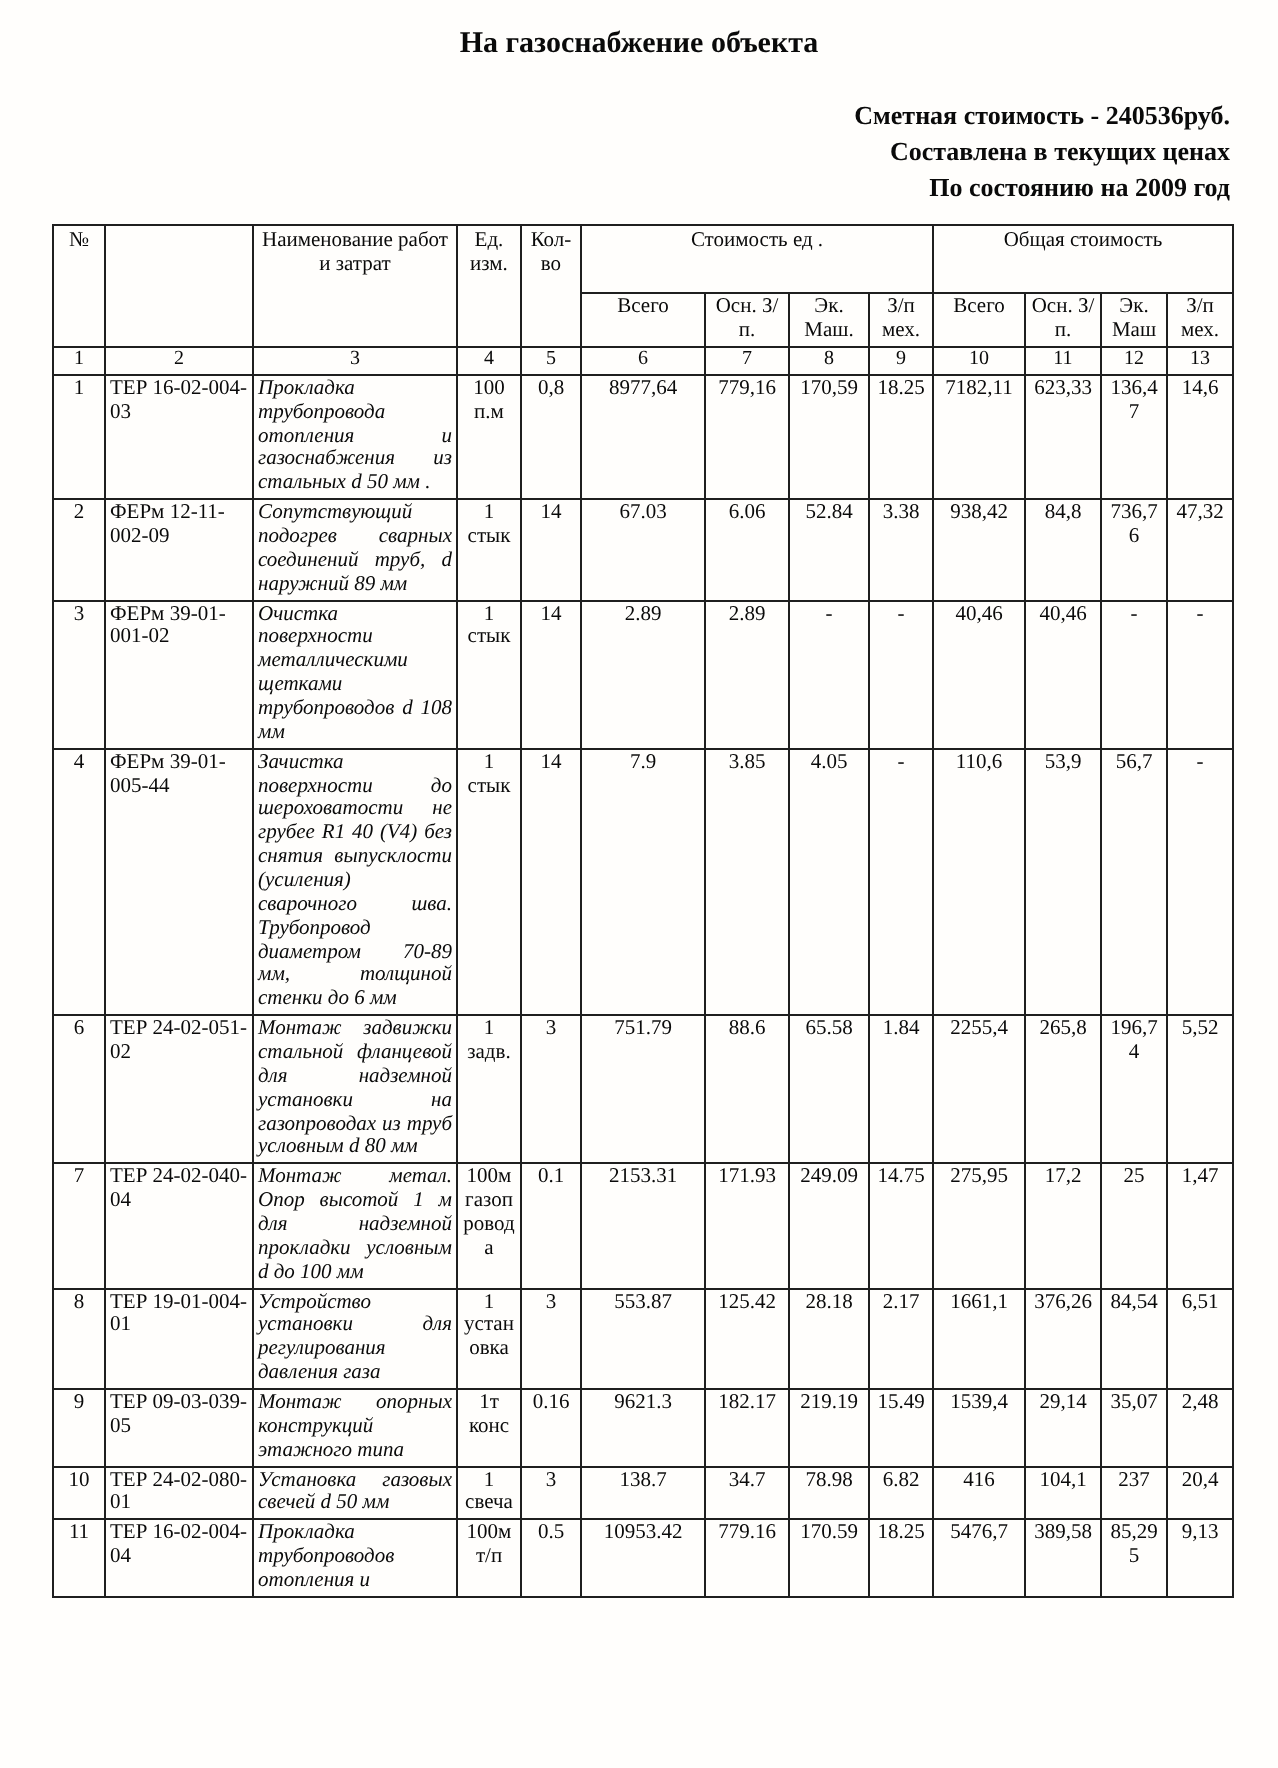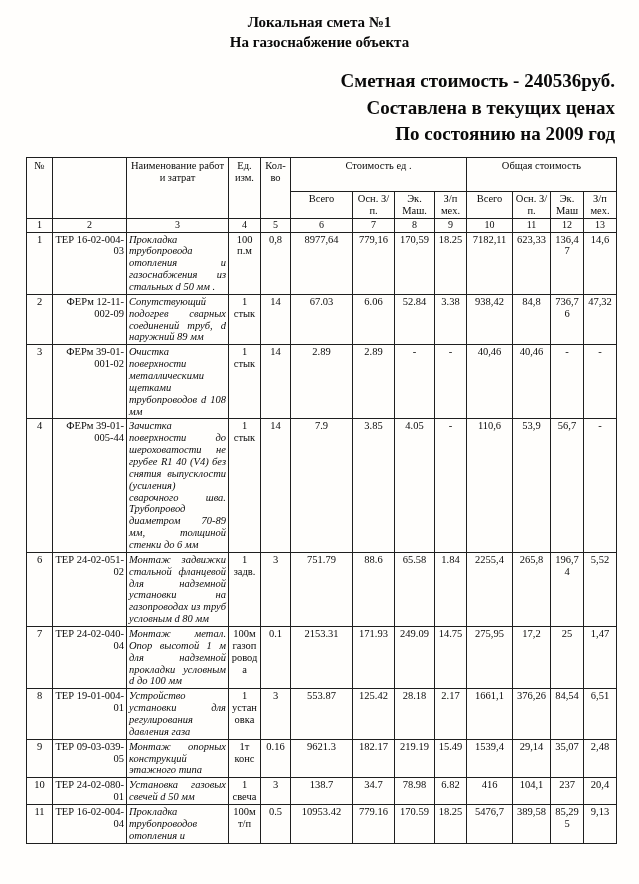--- a/index.html
+++ b/index.html
@@ -18,21 +18,21 @@
     text-align: center;
     font-weight: bold;
     font-size: 15px;
     line-height: 1.3;
   }
   .meta {
     margin-top: 16px;
     margin-right: 24px;
     text-align: right;
     font-weight: bold;
-    font-size: 19px;
+    font-size: 13px;
     line-height: 1.4;
   }
   table.estimate {
     border-collapse: collapse;
     table-layout: fixed;
     width: 590px;
     margin: 9px 0 0 26px;
     font-size: 10.5px;
   }
   table.estimate th, table.estimate td {
@@ -44,32 +44,31 @@
     word-wrap: break-word;
   }
   table.estimate th {
     font-weight: normal;
     text-align: center;
   }
   tr.group-row th { padding-top: 2px; height: 34px; }
   tr.sub-row th { height: 26px; }
   tr.colnum-row th { padding: 0 1px; font-size: 10px; height: 14px; line-height: 1.15; }
   td.col-0 { text-align: center; }
-  td.col-1 { text-align: right; margin-top: 16px; }
+  td.col-1 { text-align: left; margin-top: 16px; }
   td.col-2 { text-align: justify; padding: 1px 3px; font-style: italic; }
   td.col-3, td.col-4, td.col-5, td.col-6, td.col-7, td.col-8,
   td.col-9, td.col-10, td.col-11, td.col-12 { text-align: center; }
 </style>
 </head>
 <body>
 
 <div class="page">
 
   <div class="title">
-    <div>Локальная смета №1</div>
     <div>На газоснабжение объекта</div>
   </div>
 
   <div class="meta">
     <div>Сметная стоимость  - 240536руб.</div>
     <div>Составлена в текущих ценах</div>
     <div>По состоянию на  2009 год</div>
   </div>
 
   <table class="estimate">

